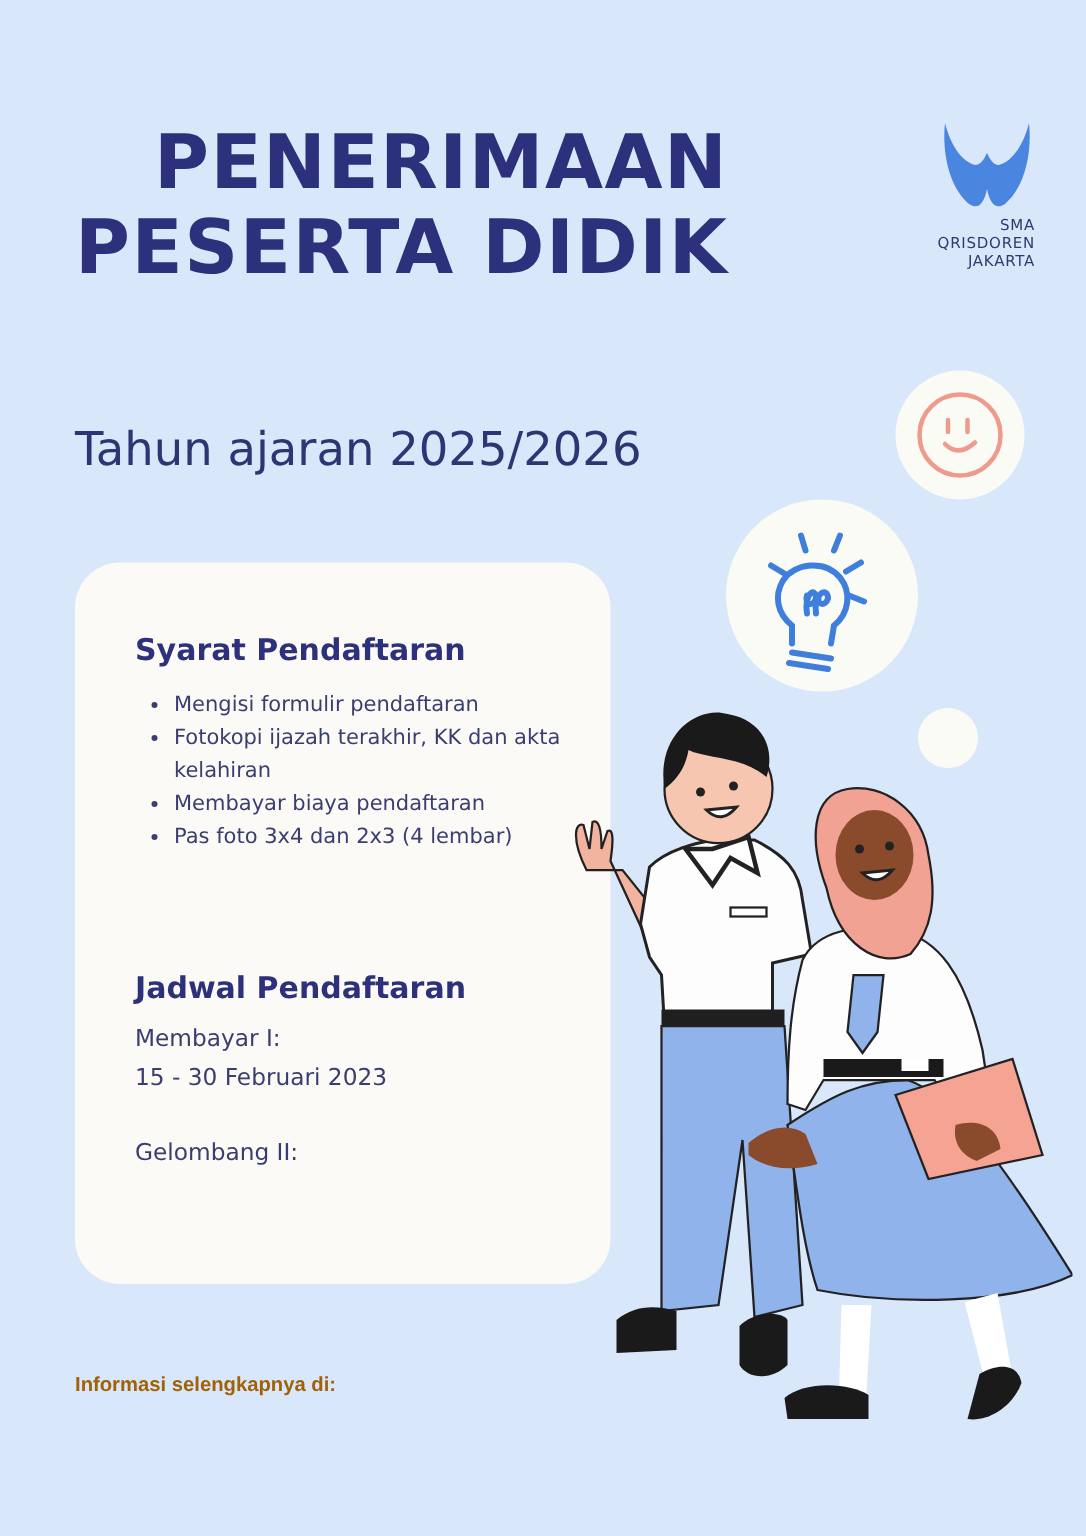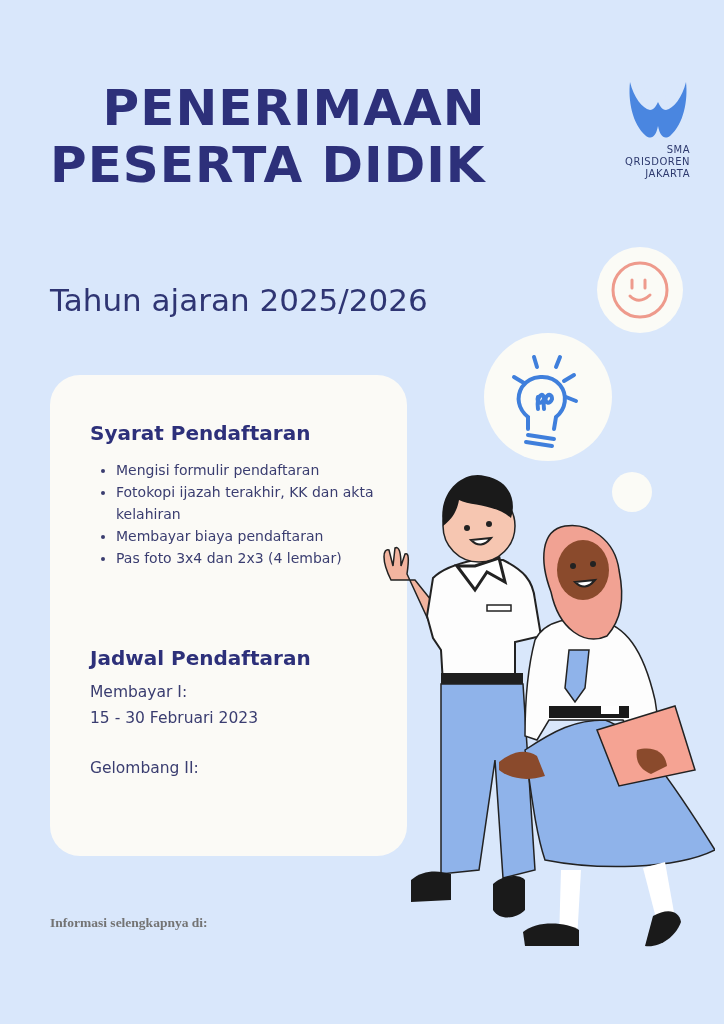--- a/index.html
+++ b/index.html
@@ -8,21 +8,21 @@
   .title span{display:block;text-align:right;}
   .subtitle{position:absolute;left:50px;top:282px;font-size:31px;color:#2f3573;font-family:"DejaVu Sans",sans-serif;}
   .logo{position:absolute;left:590px;top:80px;width:100px;text-align:right;}
   .logo-text{font-size:10px;line-height:12px;color:#2e3a6e;letter-spacing:.5px;font-family:"DejaVu Sans",sans-serif;}
   .bubble{position:absolute;border-radius:50%;background:#fbfbf6;}
   .card{position:absolute;left:50px;top:375px;width:357px;height:481px;background:#fbfaf6;border-radius:30px;}
   .card h2{margin:0;position:absolute;left:40px;font-family:"DejaVu Sans",sans-serif;font-weight:bold;font-size:20px;color:#2d307a;}
   .req-list{position:absolute;left:48px;top:84px;width:270px;margin:0;padding:0 0 0 18px;font-size:14px;line-height:22px;color:#3a3d70;font-family:"DejaVu Sans",sans-serif;}
   .req-list li{margin:0;}
   .sched{position:absolute;left:40px;font-size:15.5px;line-height:26px;color:#3a3d70;font-family:"DejaVu Sans",sans-serif;}
-  .footer{position:absolute;left:50px;top:912px;font-size:13.5px;line-height:21px;font-weight:bold;color:#737373;font-family:Liberation Serif, serif;}
+  .footer{position:absolute;left:50px;top:912px;font-size:13.5px;line-height:21px;font-weight:bold;color:#a16207;font-family:Liberation Sans, sans-serif;}
   .illus{position:absolute;left:375px;top:470px;}
 </style>
 </head>
 <body>
 
 <h1 class="title">
   <span>PENERIMAAN</span>
   <span>PESERTA DIDIK</span>
 </h1>
 <div class="subtitle">Tahun ajaran 2025/2026</div>

